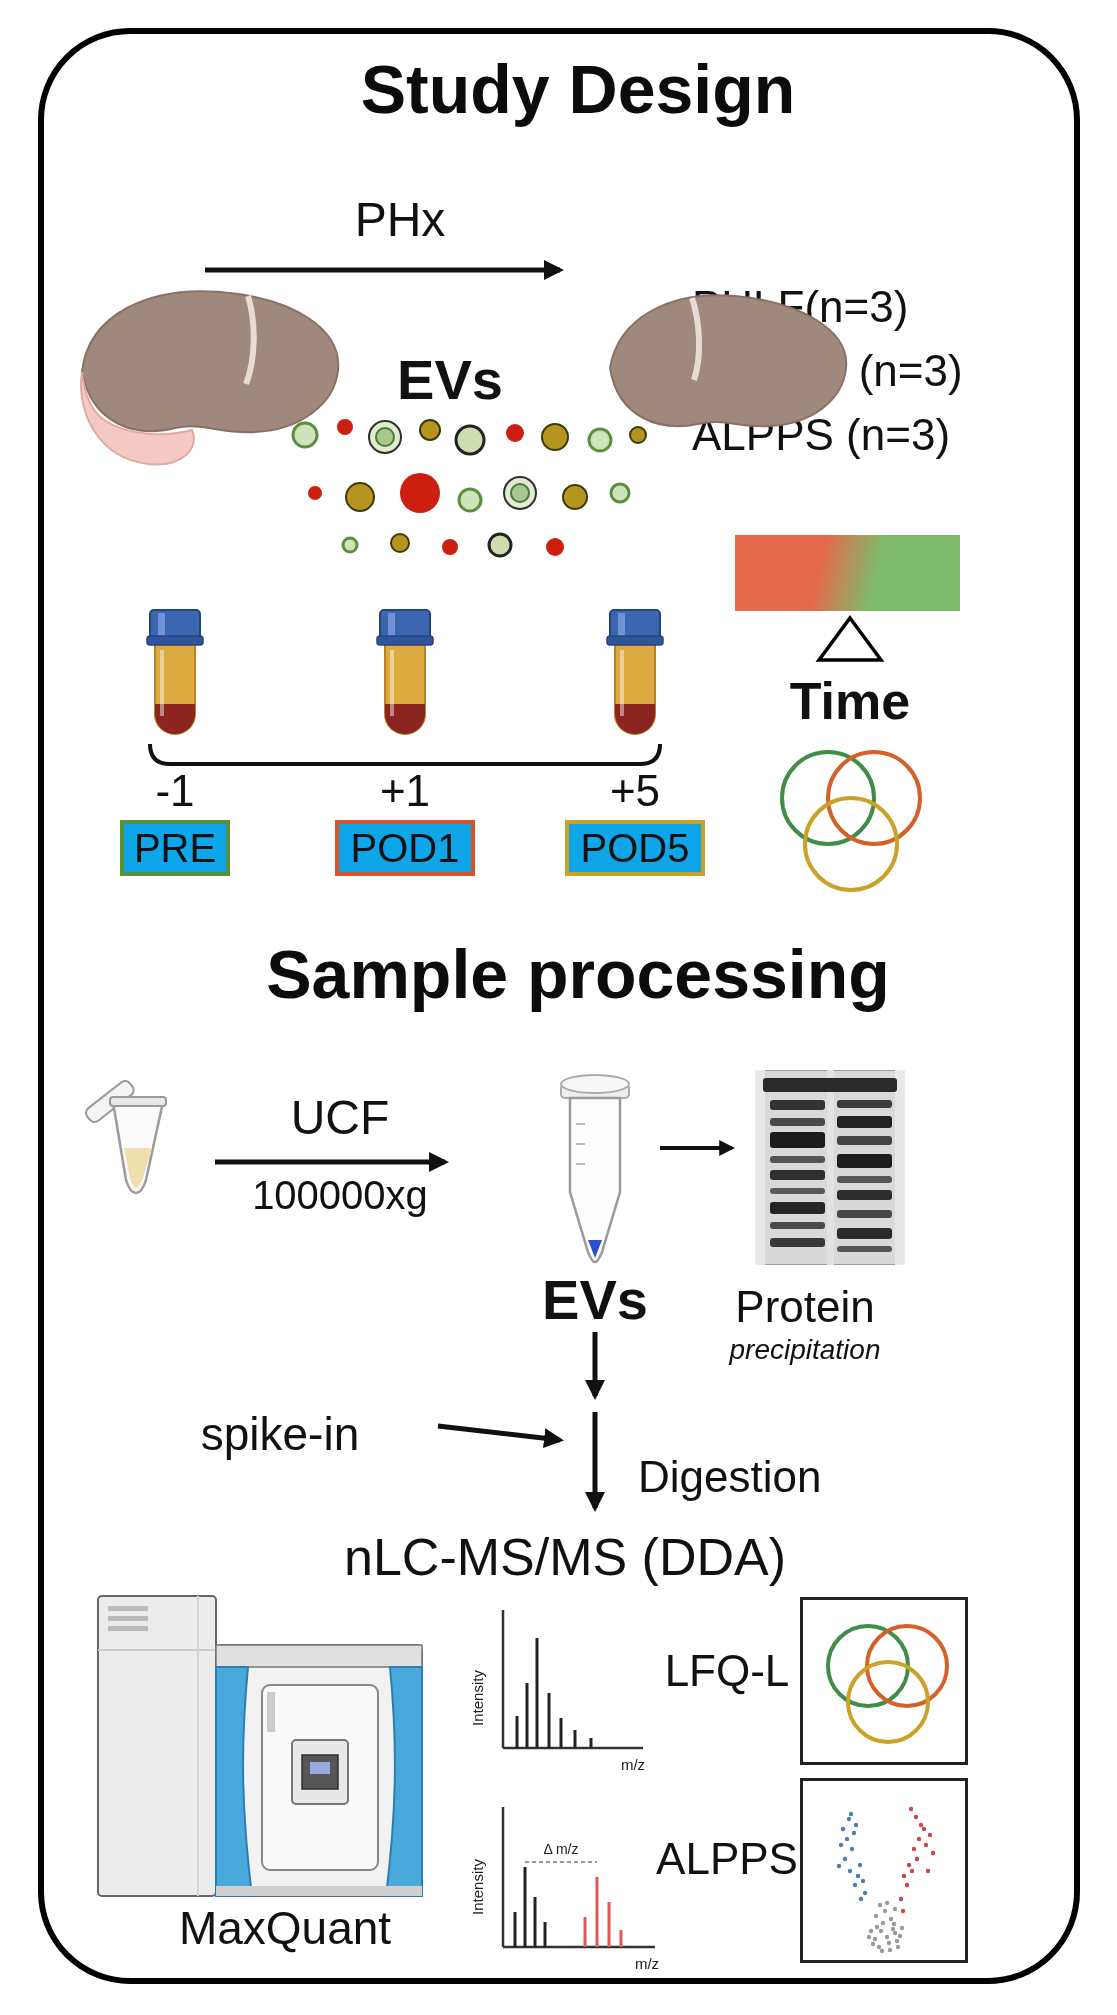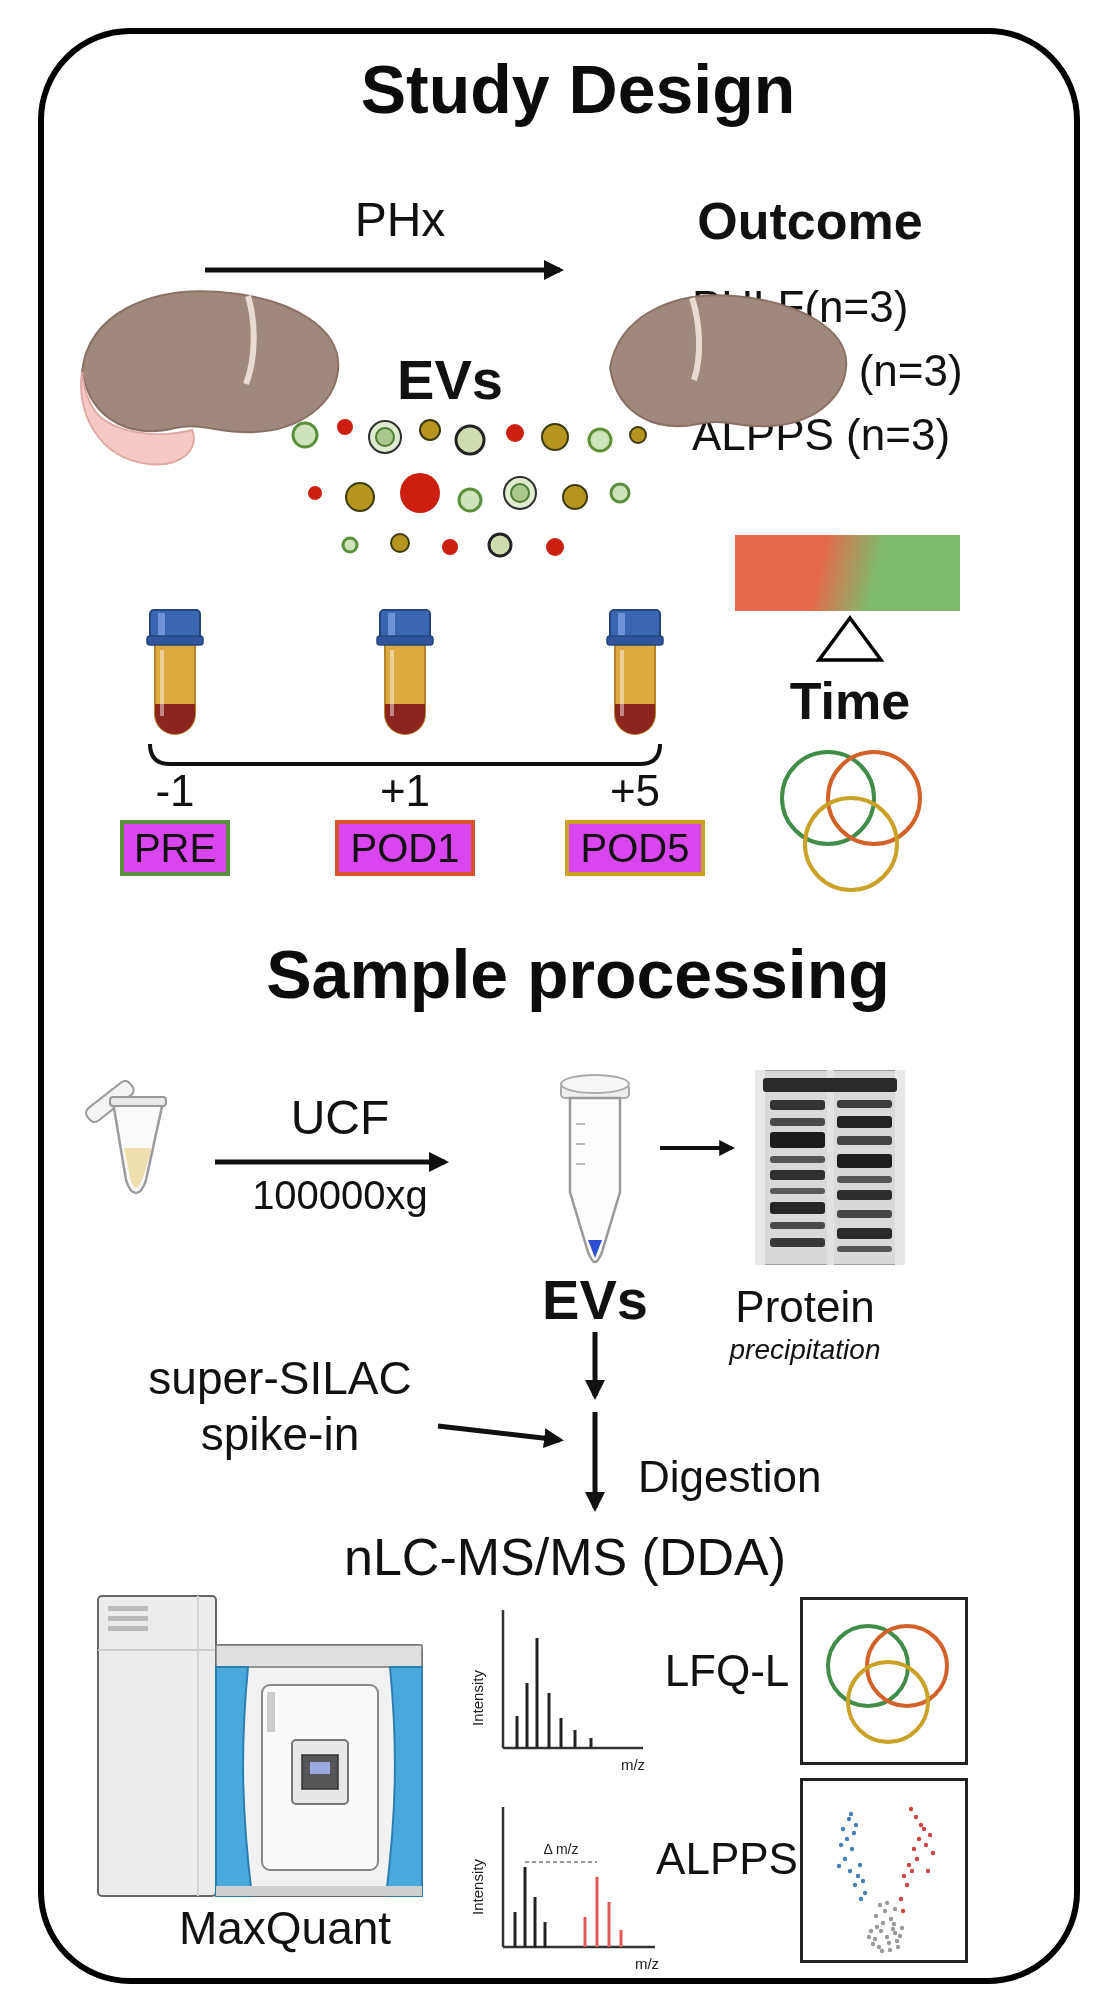--- a/index.html
+++ b/index.html
@@ -16,42 +16,41 @@
   }
   .t { position:absolute; color:#111; white-space:nowrap; line-height:1.15; }
   .ctr { text-align:center; }
   .bold { font-weight:bold; }
   .h1 { position:absolute; left:0; width:1117px; text-align:center; font-weight:bold; font-size:68px; color:#0c0c0c;padding-left:39px; }
   .abs { position:absolute; }
   svg { display:block; }
   svg text { font-family:"Liberation Sans", sans-serif; fill:#222; }
   .tpbox {
     position:absolute; height:56px; text-align:center;
-    font-size:40px; line-height:48px; background:#d946ef; color:#111;
+    font-size:40px; line-height:48px; background:#0ea5e9; color:#111;
   }
   .box-pre  { border:4px solid #5a8f3c; }
   .box-pod1 { border:4px solid #d4552a; }
   .box-pod5 { border:4px solid #c9a227; }
   .gradientbar {
     position:absolute; left:735px; top:535px; width:225px; height:76px;
     background:linear-gradient(103deg, #e56a4c 38%, #7fbb6a 62%);
   }
   .imgbox { position:absolute; border:3px solid #222; background:#fff; }
 </style>
 </head>
 <body>
 
 <div class="canvas">
   <div class="frame"></div>
 
   <div class="h1" style="top:50px">Study Design</div>
 
   <div class="t ctr" style="left:300px; top:192px; width:200px; font-size:48px;">PHx</div>
 
-  <div class="t ctr bold" style="left:660px; top:192px; width:300px; font-size:52px;">Outcome</div>
   <div class="t" style="left:692px; top:282px; font-size:44px;">PHLF(n=3)</div>
   <div class="t" style="left:685px; top:346px; font-size:44px;">noPHLF (n=3)</div>
   <div class="t" style="left:692px; top:410px; font-size:44px;">ALPPS (n=3)</div>
 
   <svg class="abs" style="left:70px; top:272px;" width="280" height="220" viewBox="0 0 280 220">
     <path d="M12 100 C18 42 80 14 150 20 C225 26 272 58 268 98 C265 132 230 158 185 160 C150 162 132 150 105 156 C65 166 22 152 12 100 Z" fill="#a1887c" stroke="#8a7065" stroke-width="2"></path>
     <path d="M12 100 C6 140 28 186 78 192 C112 196 130 176 122 158 C96 165 58 164 34 148 C22 140 14 122 12 100 Z" fill="#f4c9c4" stroke="#e0aaa4" stroke-width="2"></path>
     <path d="M178 24 C186 50 186 86 176 112" fill="none" stroke="#eee4de" stroke-width="6" opacity="0.9"></path>
   </svg>
 
@@ -189,21 +188,20 @@
       <rect x="82" y="120" width="55" height="10" rx="3" fill="#2e2e2e"></rect>
       <rect x="82" y="140" width="55" height="8" rx="3" fill="#484848"></rect>
       <rect x="82" y="158" width="55" height="11" rx="3" fill="#2a2a2a"></rect>
       <rect x="82" y="176" width="55" height="6" rx="3" fill="#555"></rect>
     </g>
   </svg>
 
   <div class="t ctr" style="left:680px; top:1282px; width:250px; font-size:44px;">Protein</div>
   <div class="t ctr" style="left:645px; top:1334px; width:320px; font-size:28px;font-style:italic;">precipitation</div>
 
-  <div class="t ctr" style="left:125px; top:1352px; width:310px; font-size:46px;">super-SILAC</div>
   <div class="t ctr" style="left:125px; top:1408px; width:310px; font-size:46px;">spike-in</div>
 
   <div class="t" style="left:638px; top:1452px; font-size:44px;">Digestion</div>
 
   <div class="t ctr" style="left:270px; top:1528px; width:590px; font-size:52px;">nLC-MS/MS (DDA)</div>
 
   <svg class="abs" style="left:90px; top:1590px;" width="340" height="315" viewBox="0 0 340 315">
     <rect x="8" y="6" width="118" height="300" rx="4" fill="#ececec" stroke="#666" stroke-width="2"></rect>
     <rect x="18" y="16" width="40" height="5" fill="#bbb"></rect>
     <rect x="18" y="26" width="40" height="5" fill="#bbb"></rect>

